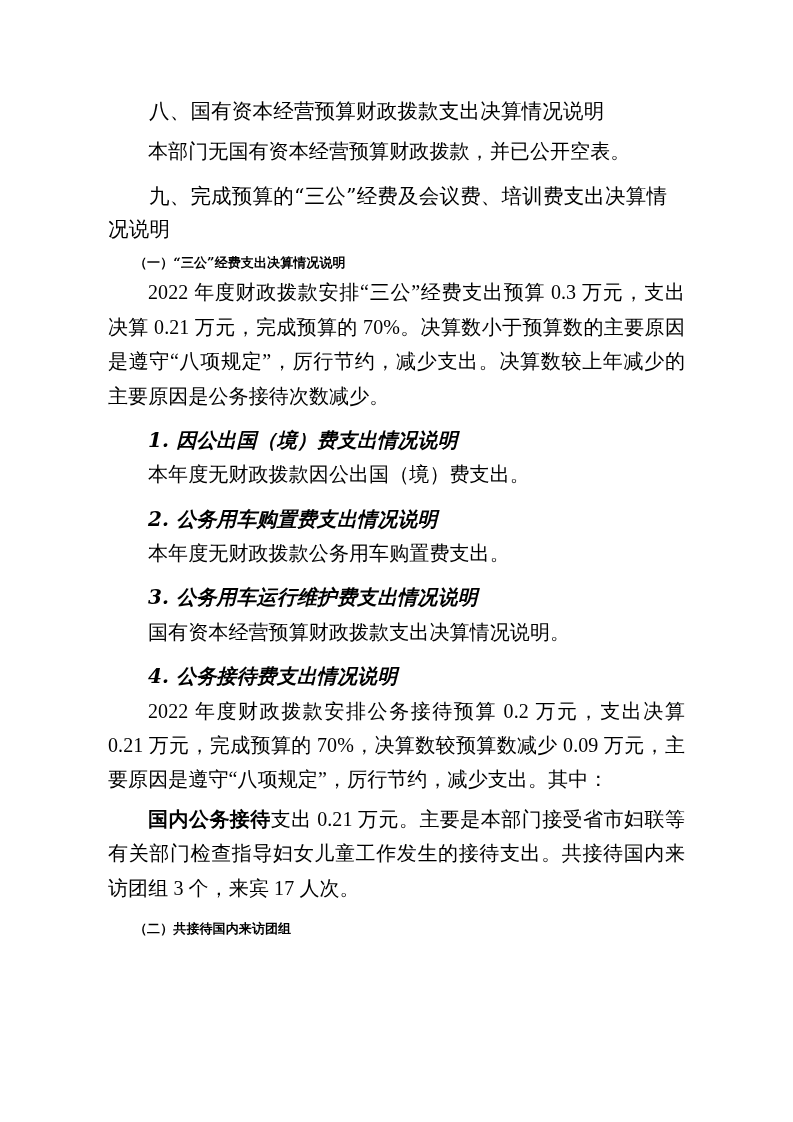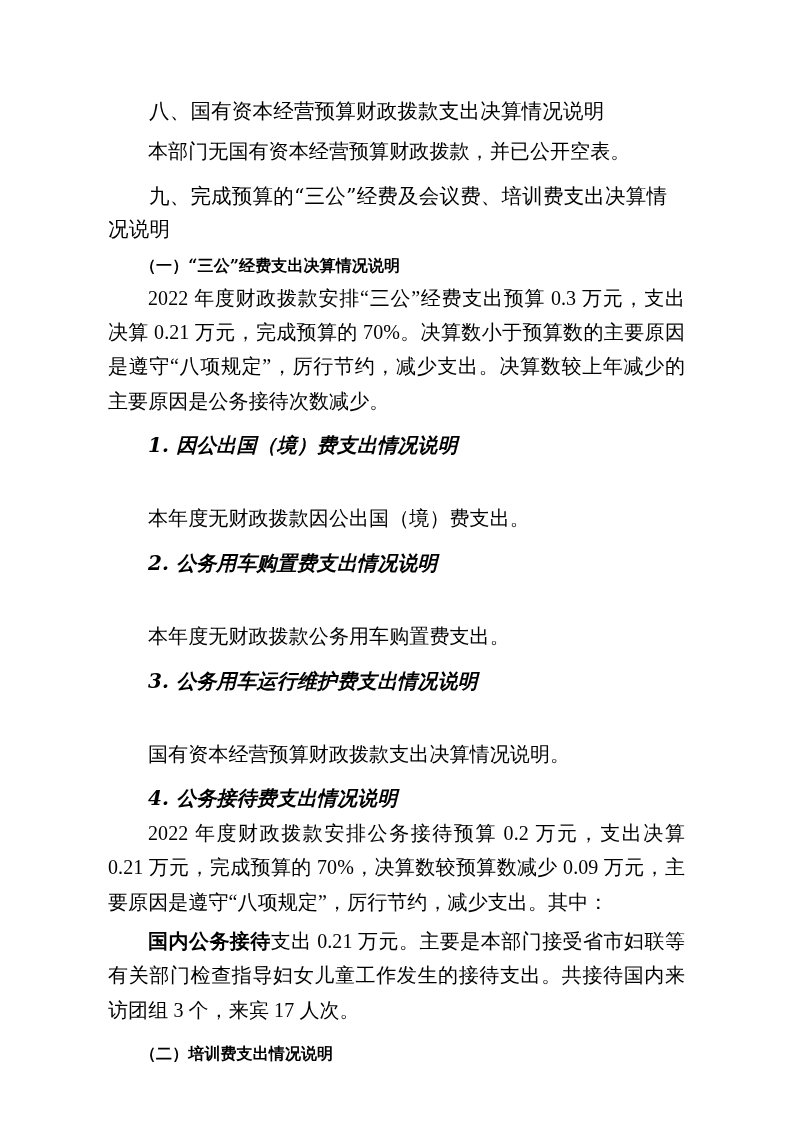--- a/index.html
+++ b/index.html
@@ -39,39 +39,38 @@
   .para {
     font-size: 20px;
     line-height: 1.72;
     text-indent: 2em;
     text-align: justify;
     letter-spacing: 0.1px;
     margin-bottom: 5px;
     font-family: Liberation Serif, serif;
   }
   .sub-head {
-    font-size: 16px;
+    font-size: 13px;
     line-height: 1.72;
     text-indent: 2em;
     font-weight: normal;
     margin-top: 2px;
     margin-bottom: 1px;
     letter-spacing: 0.1px;
   }
   .sub-head-b {
     font-weight: bold;
   }
   .para-noindent {
     font-size: 20px;
     line-height: 1.72;
     text-indent: 2em;
     text-align: justify;
     letter-spacing: 0.1px;
     margin-bottom: 2px;
-    margin-top: 39px;
   }
   .num-head {
     font-size: 20px;
     line-height: 1.72;
     text-indent: 2em;
     letter-spacing: 0.1px;
     font-weight: bold;
     margin-top: 10px;
     font-style: italic;
   }
@@ -108,16 +107,16 @@
     <p class="para-noindent">国有资本经营预算财政拨款支出决算情况说明。</p>
 
     <p class="num-head">4. 公务接待费支出情况说明</p>
 
     <p class="para">2022 年度财政拨款安排公务接待预算 0.2 万元，支出决算 0.21 万元，完成预算的 70%，决算数较预算数减少 0.09 万元，主要原因是遵守“八项规定”，厉行节约，减少支出。其中：</p>
 
     <p class="para"><span class="bold-run">国内公务接待</span><span>支出 0.21 万元。主要是本部门接受省市妇联等有关部门检查指导妇女儿童工作发生的接待支出。共接待国内来访团组 3 个，来宾 17 人次。</span></p>
 
     <div class="spacer-sm"></div>
 
-    <p class="sub-head sub-head-b">（二）培训费支出情况说明</p>
+    <p class="sub-head sub-head-b">（二）共接待国内来访团组</p>
 
   </div>
 </div>
 
 </body></html>

